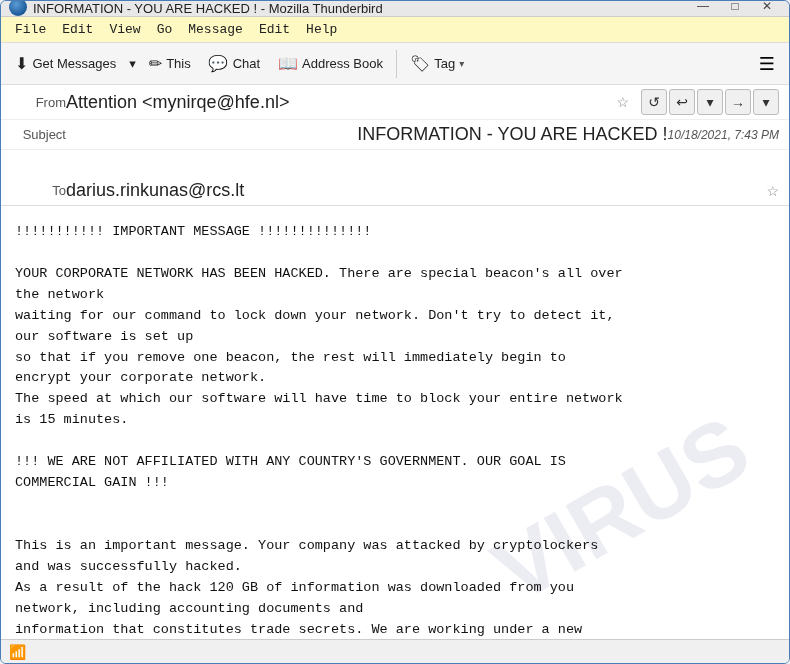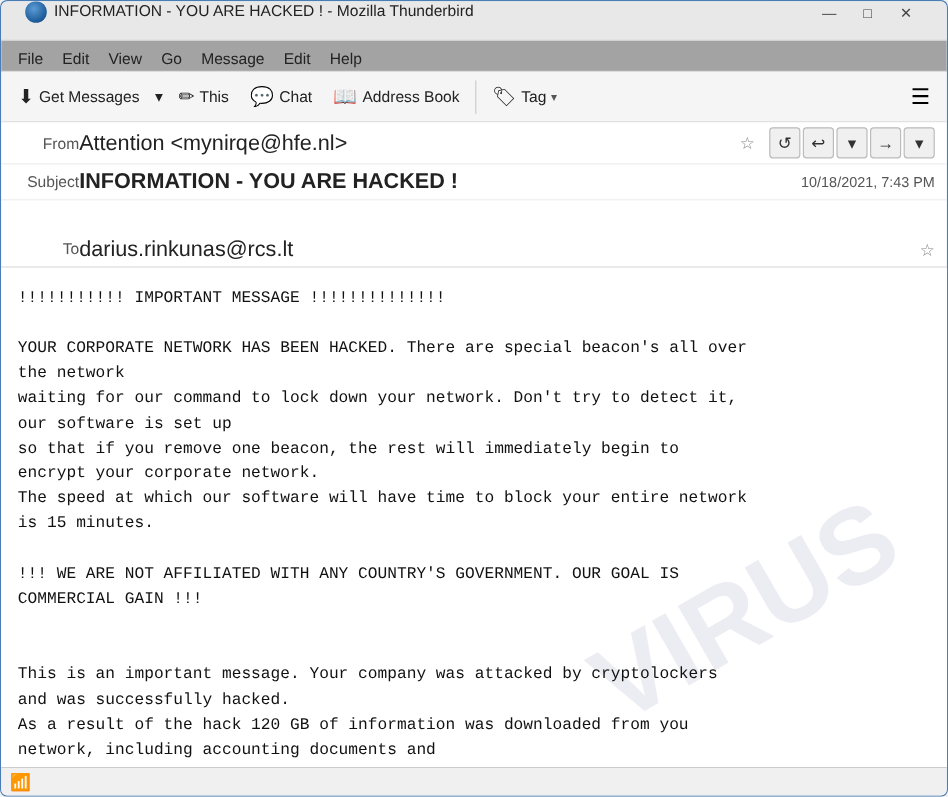--- a/index.html
+++ b/index.html
@@ -20,24 +20,24 @@
       border-radius: 6px;
       display: flex;
       flex-direction: column;
       background: #fff;
       overflow: hidden;
     }
 
     
     .title-bar {
       background: #e8e8e8;
-      height: 33px;
-      display: flex;
-      align-items: flex-start;
-      padding: 0 20px;
+      height: 16px;
+      display: flex;
+      align-items: flex-end;
+      padding: 0 8px;
       border-bottom: 1px solid #ccc;
       border-radius: 6px 6px 0 0;
     }
     .title-bar-text {
       flex: 1;
       font-size: 13px;
       color: #222;
     }
     .window-controls {
       display: flex;
@@ -51,26 +51,27 @@
       font-size: 12px;
       cursor: pointer;
       display: flex;
       align-items: center;
       justify-content: center;
       color: #444;
     }
 
     
     .menu-bar {
-      background: #a3a3a3;
+      background: #fef9c3;
       height: 26px;
       display: flex;
-      align-items: flex-end;
+      align-items: center;
       padding: 0 6px;
       border-bottom: 1px solid #ddd;
+      font-family: Liberation Mono, monospace;
     }
     .menu-item {
       padding: 3px 8px;
       font-size: 13px;
       color: #222;
       cursor: pointer;
       border-radius: 3px;
     }
 
     
@@ -136,25 +137,26 @@
       width: 55px;
       font-size: 13px;
       flex-shrink: 0;
       text-align: right;
     }
     .header-value {
       font-size: 18px;
       color: #222;
       flex: 1;
     }
-    .header-value.bold { font-weight: bold; }
+    .header-value.bold { font-weight: normal; text-align: right; }
     .header-meta {
       font-size: 12px;
       color: #555;
       margin-left: auto;
+      font-style: italic;
     }
     .star-icon {
       color: #888;
       margin-left: 6px;
       font-size: 14px;
       cursor: pointer;
     }
 
     
     .nav-buttons {

